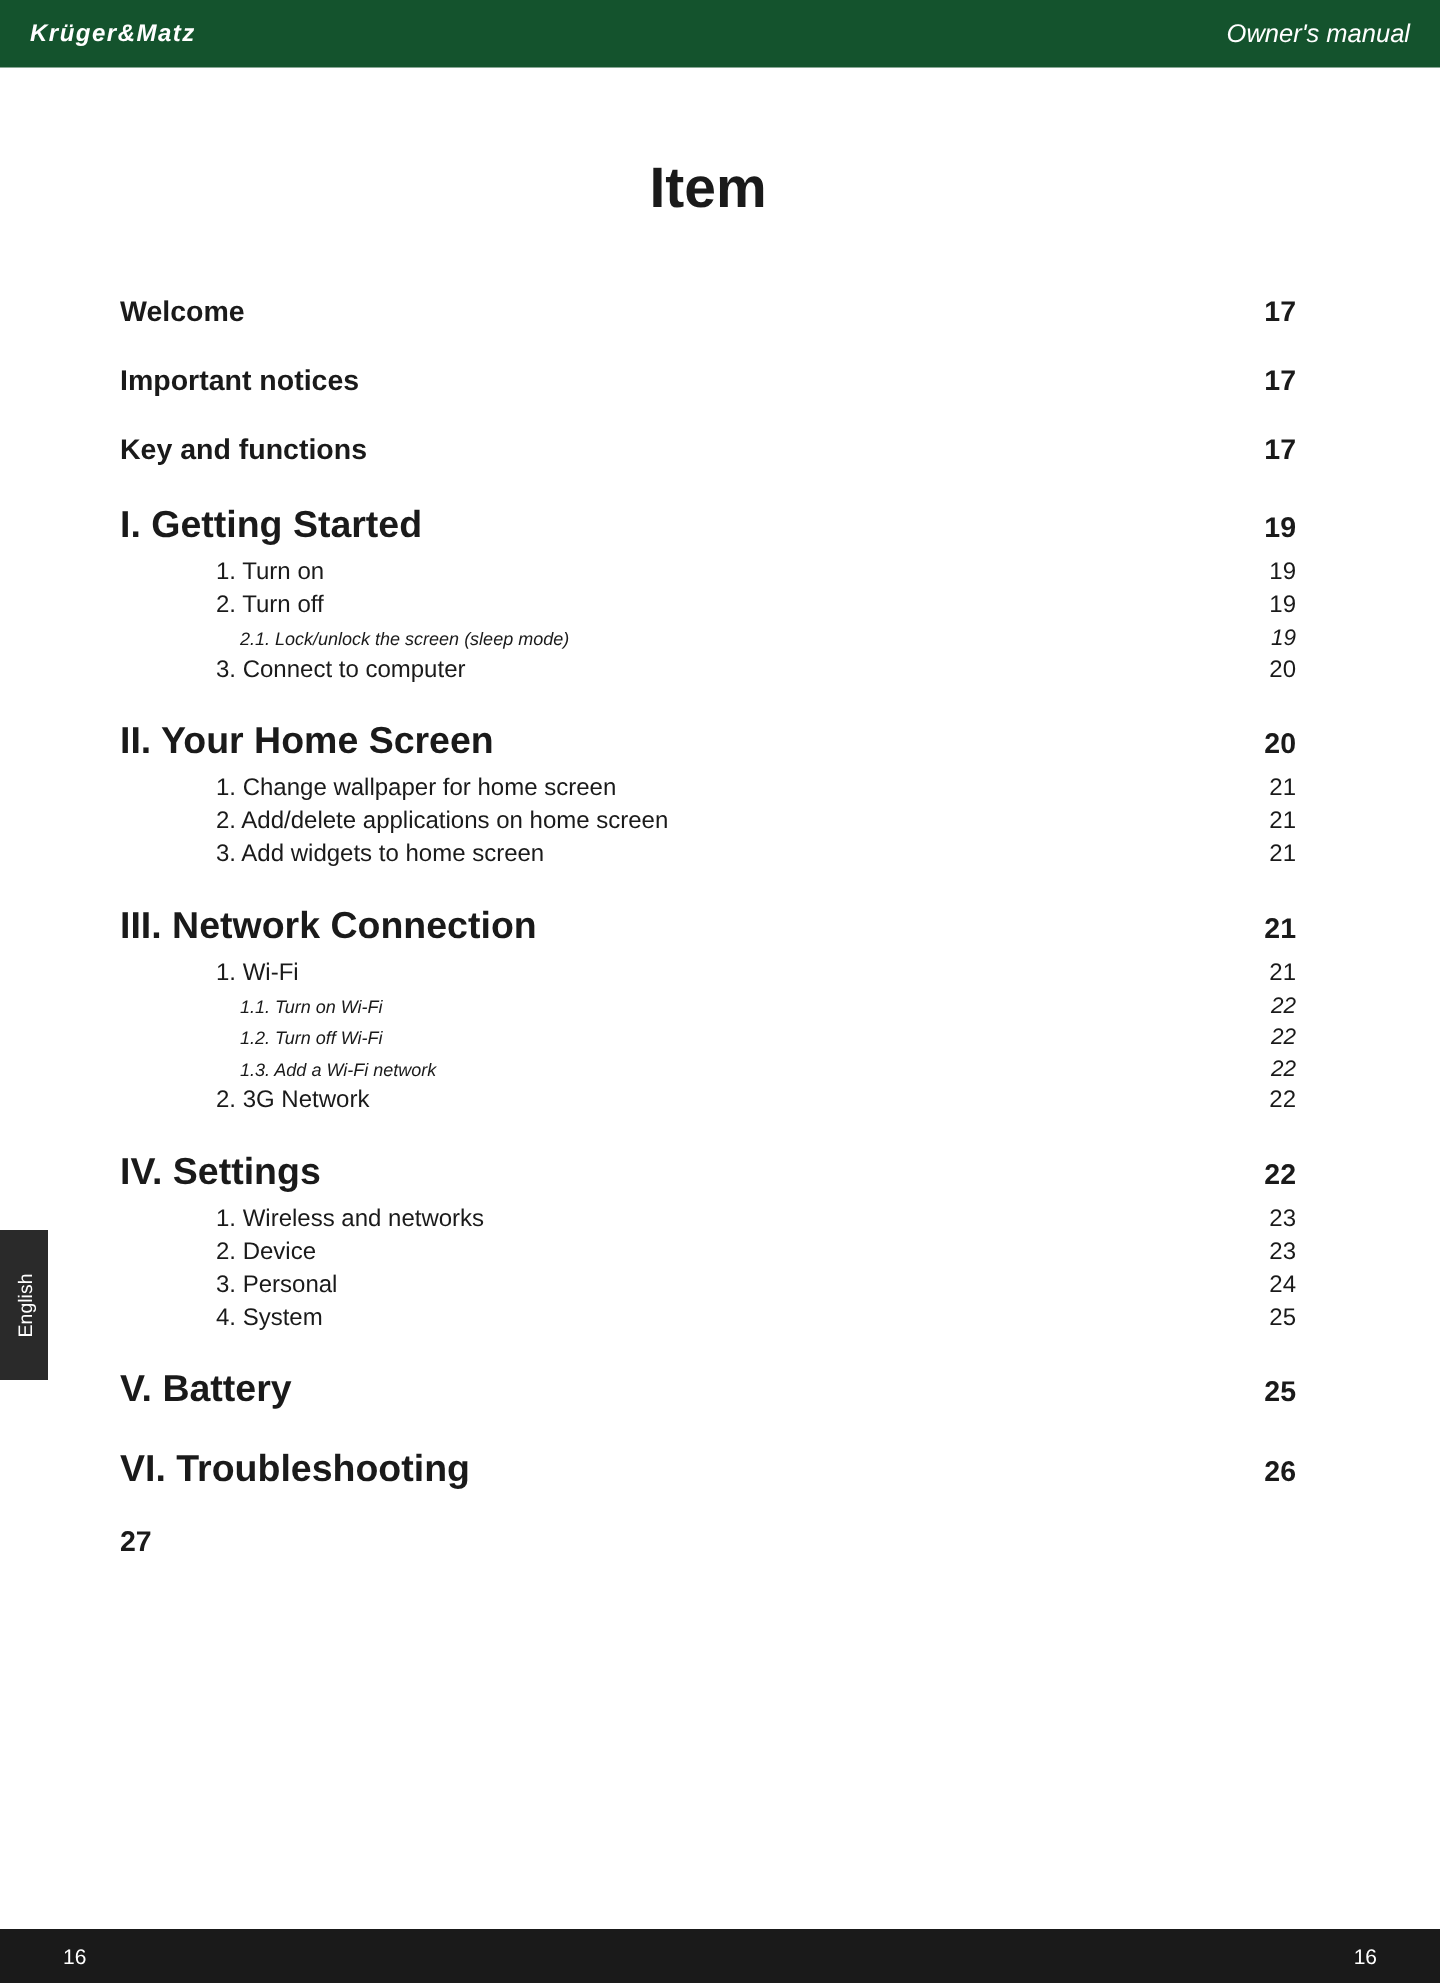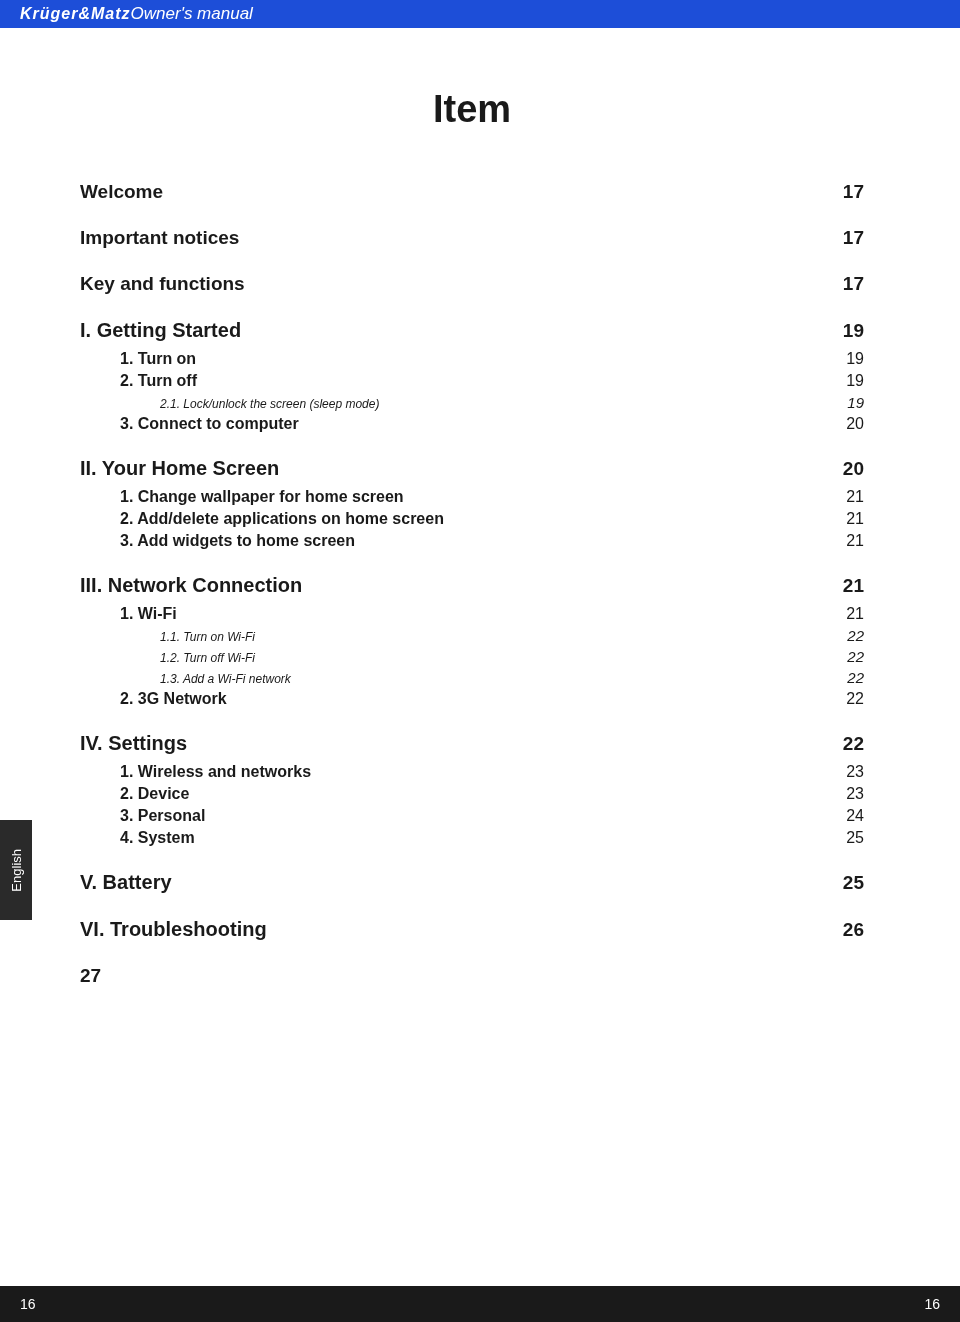--- a/index.html
+++ b/index.html
@@ -12,25 +12,25 @@
       width: 960px;
       min-height: 1322px;
       background: #ffffff;
       font-family: Arial, Helvetica, sans-serif;
       position: relative;
     }
 
     
     .header-bar {
       width: 100%;
-      height: 28px;
-      background: #1d4ed8;
+      height: 45px;
+      background: #14532d;
       display: flex;
       align-items: center;
-      justify-content: flex-start;
+      justify-content: space-between;
       padding: 0 20px;
     }
 
     .header-logo {
       color: #ffffff;
       font-size: 16px;
       font-weight: bold;
       font-style: italic;
       letter-spacing: 1px;
     }
@@ -116,38 +116,39 @@
       font-weight: bold;
     }
 
     
     .toc-section-header {
       margin-top: 24px;
       margin-bottom: 8px;
     }
 
     .toc-section-header .toc-label {
-      font-size: 20px;
+      font-size: 25px;
       font-weight: bold;
     }
 
     .toc-section-header .toc-page {
       font-size: 19px;
       font-weight: bold;
     }
 
     
     .toc-sub {
       margin-bottom: 4px;
       padding-left: 40px;
     }
 
     .toc-sub .toc-label {
       font-size: 16px;
-      font-weight: bold;
+      font-weight: normal;
+      margin-left: 24px;
     }
 
     .toc-sub .toc-page {
       font-size: 16px;
     }
 
     
     .toc-subsub {
       margin-bottom: 4px;
       padding-left: 80px;
@@ -168,21 +169,21 @@
     .footer {
       position: absolute;
       bottom: 0;
       left: 0;
       width: 100%;
       height: 36px;
       background: #1a1a1a;
       display: flex;
       align-items: center;
       justify-content: space-between;
-      padding: 0 20px;
+      padding: 0 42px;
     }
 
     .footer-page-left {
       color: #ffffff;
       font-size: 14px;
     }
 
     .footer-page-right {
       color: #ffffff;
       font-size: 14px;

